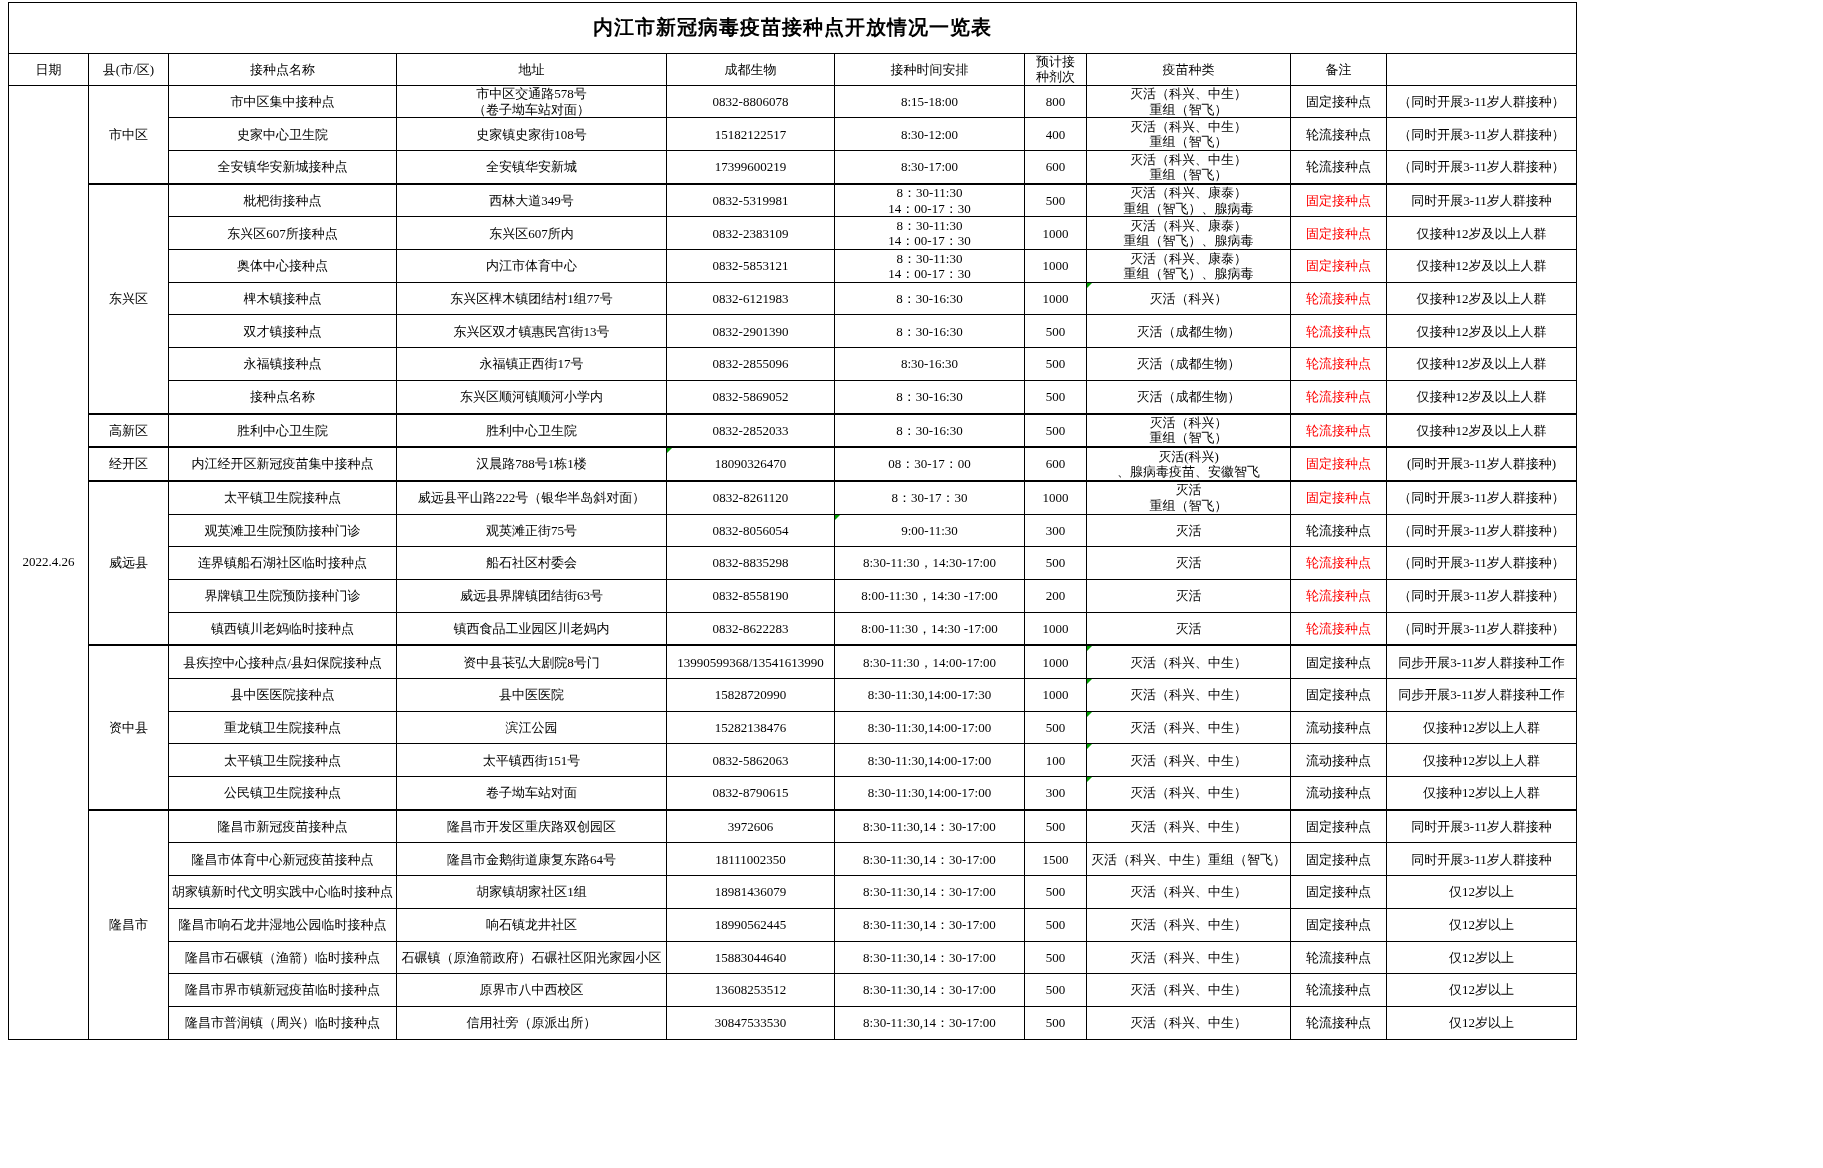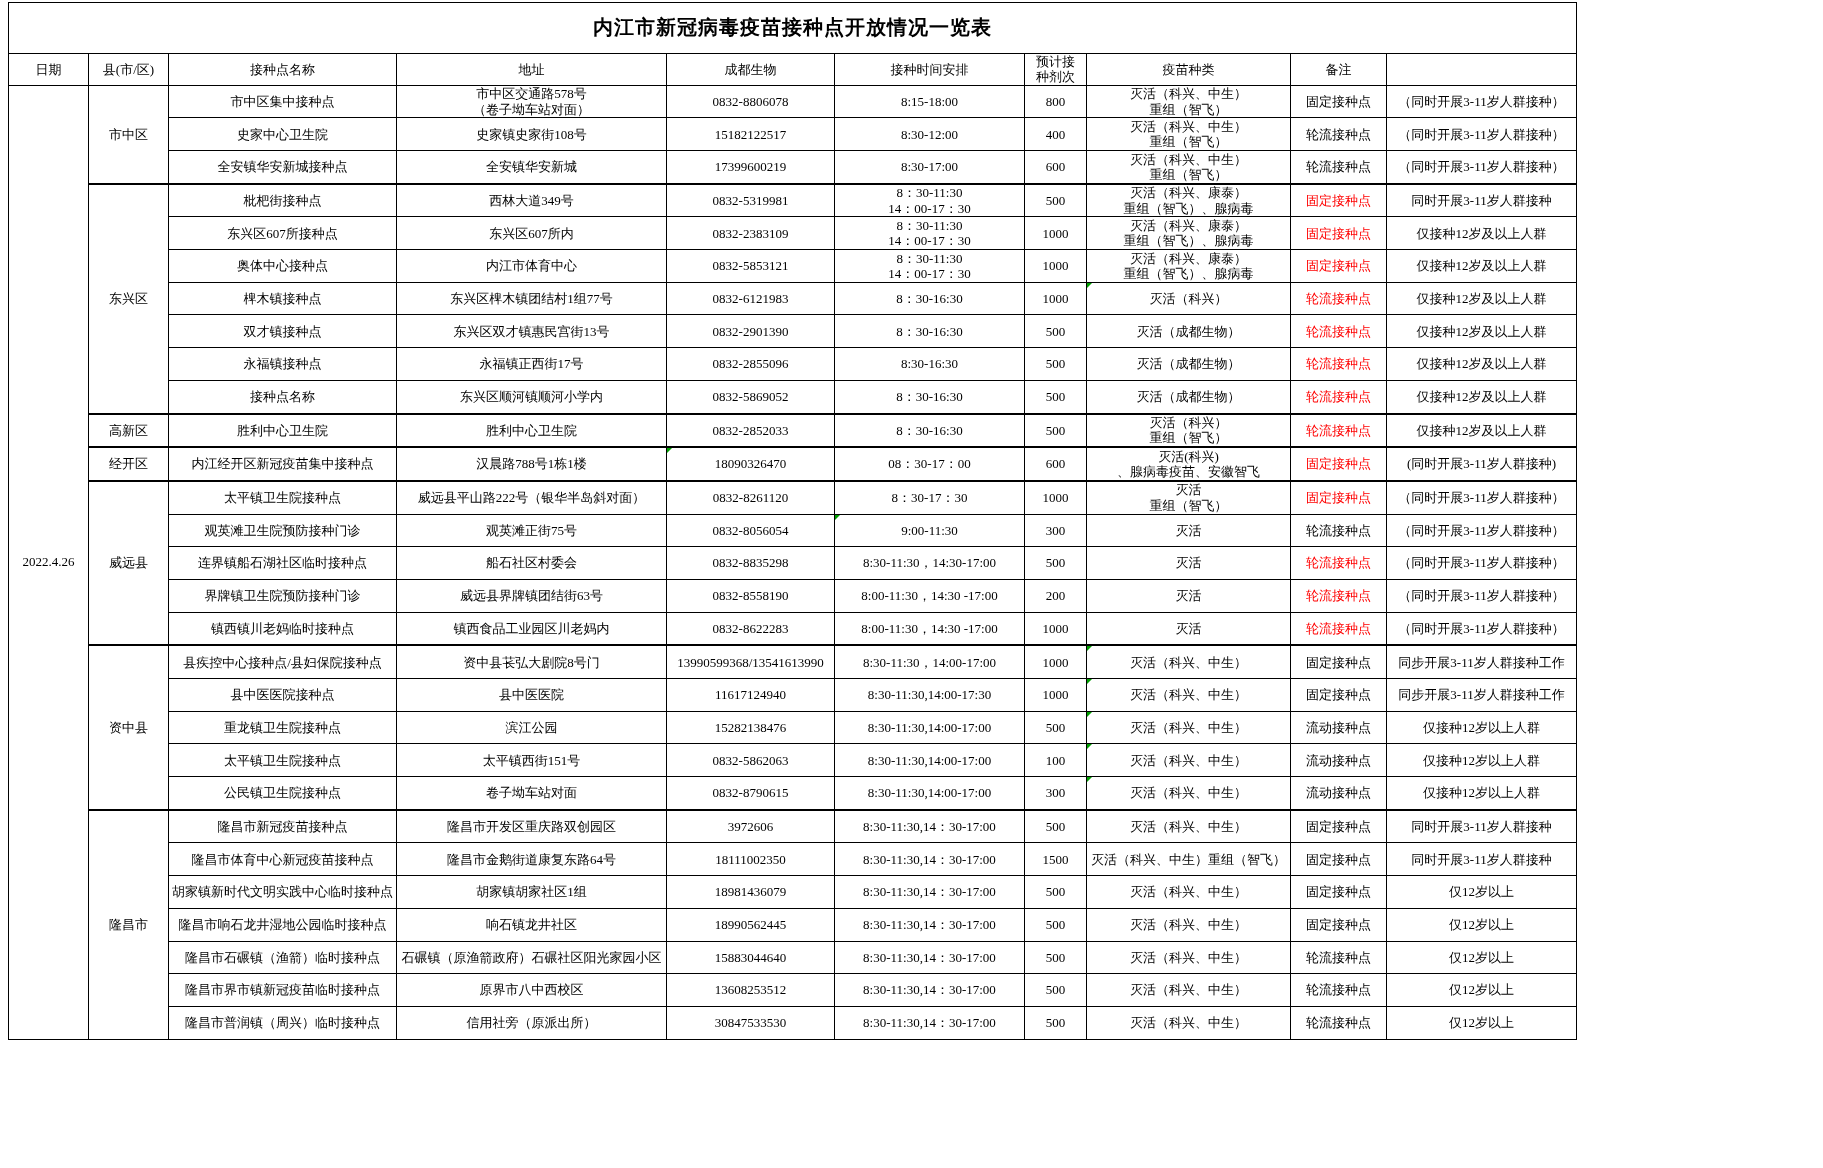--- a/index.html
+++ b/index.html
@@ -258,21 +258,21 @@
         <td>13990599368/13541613990</td>
         <td>8:30-11:30，14:00-17:00</td>
         <td>1000</td>
         <td class="gmark">灭活（科兴、中生）</td>
         <td>固定接种点</td>
         <td>同步开展3-11岁人群接种工作</td>
       </tr>
       <tr>
         <td>县中医医院接种点</td>
         <td>县中医医院</td>
-        <td>11617124940</td>
+        <td>15828720990</td>
         <td>8:30-11:30,14:00-17:30</td>
         <td>1000</td>
         <td class="gmark">灭活（科兴、中生）</td>
         <td>固定接种点</td>
         <td>同步开展3-11岁人群接种工作</td>
       </tr>
       <tr>
         <td>重龙镇卫生院接种点</td>
         <td>滨江公园</td>
         <td>15282138476</td>

